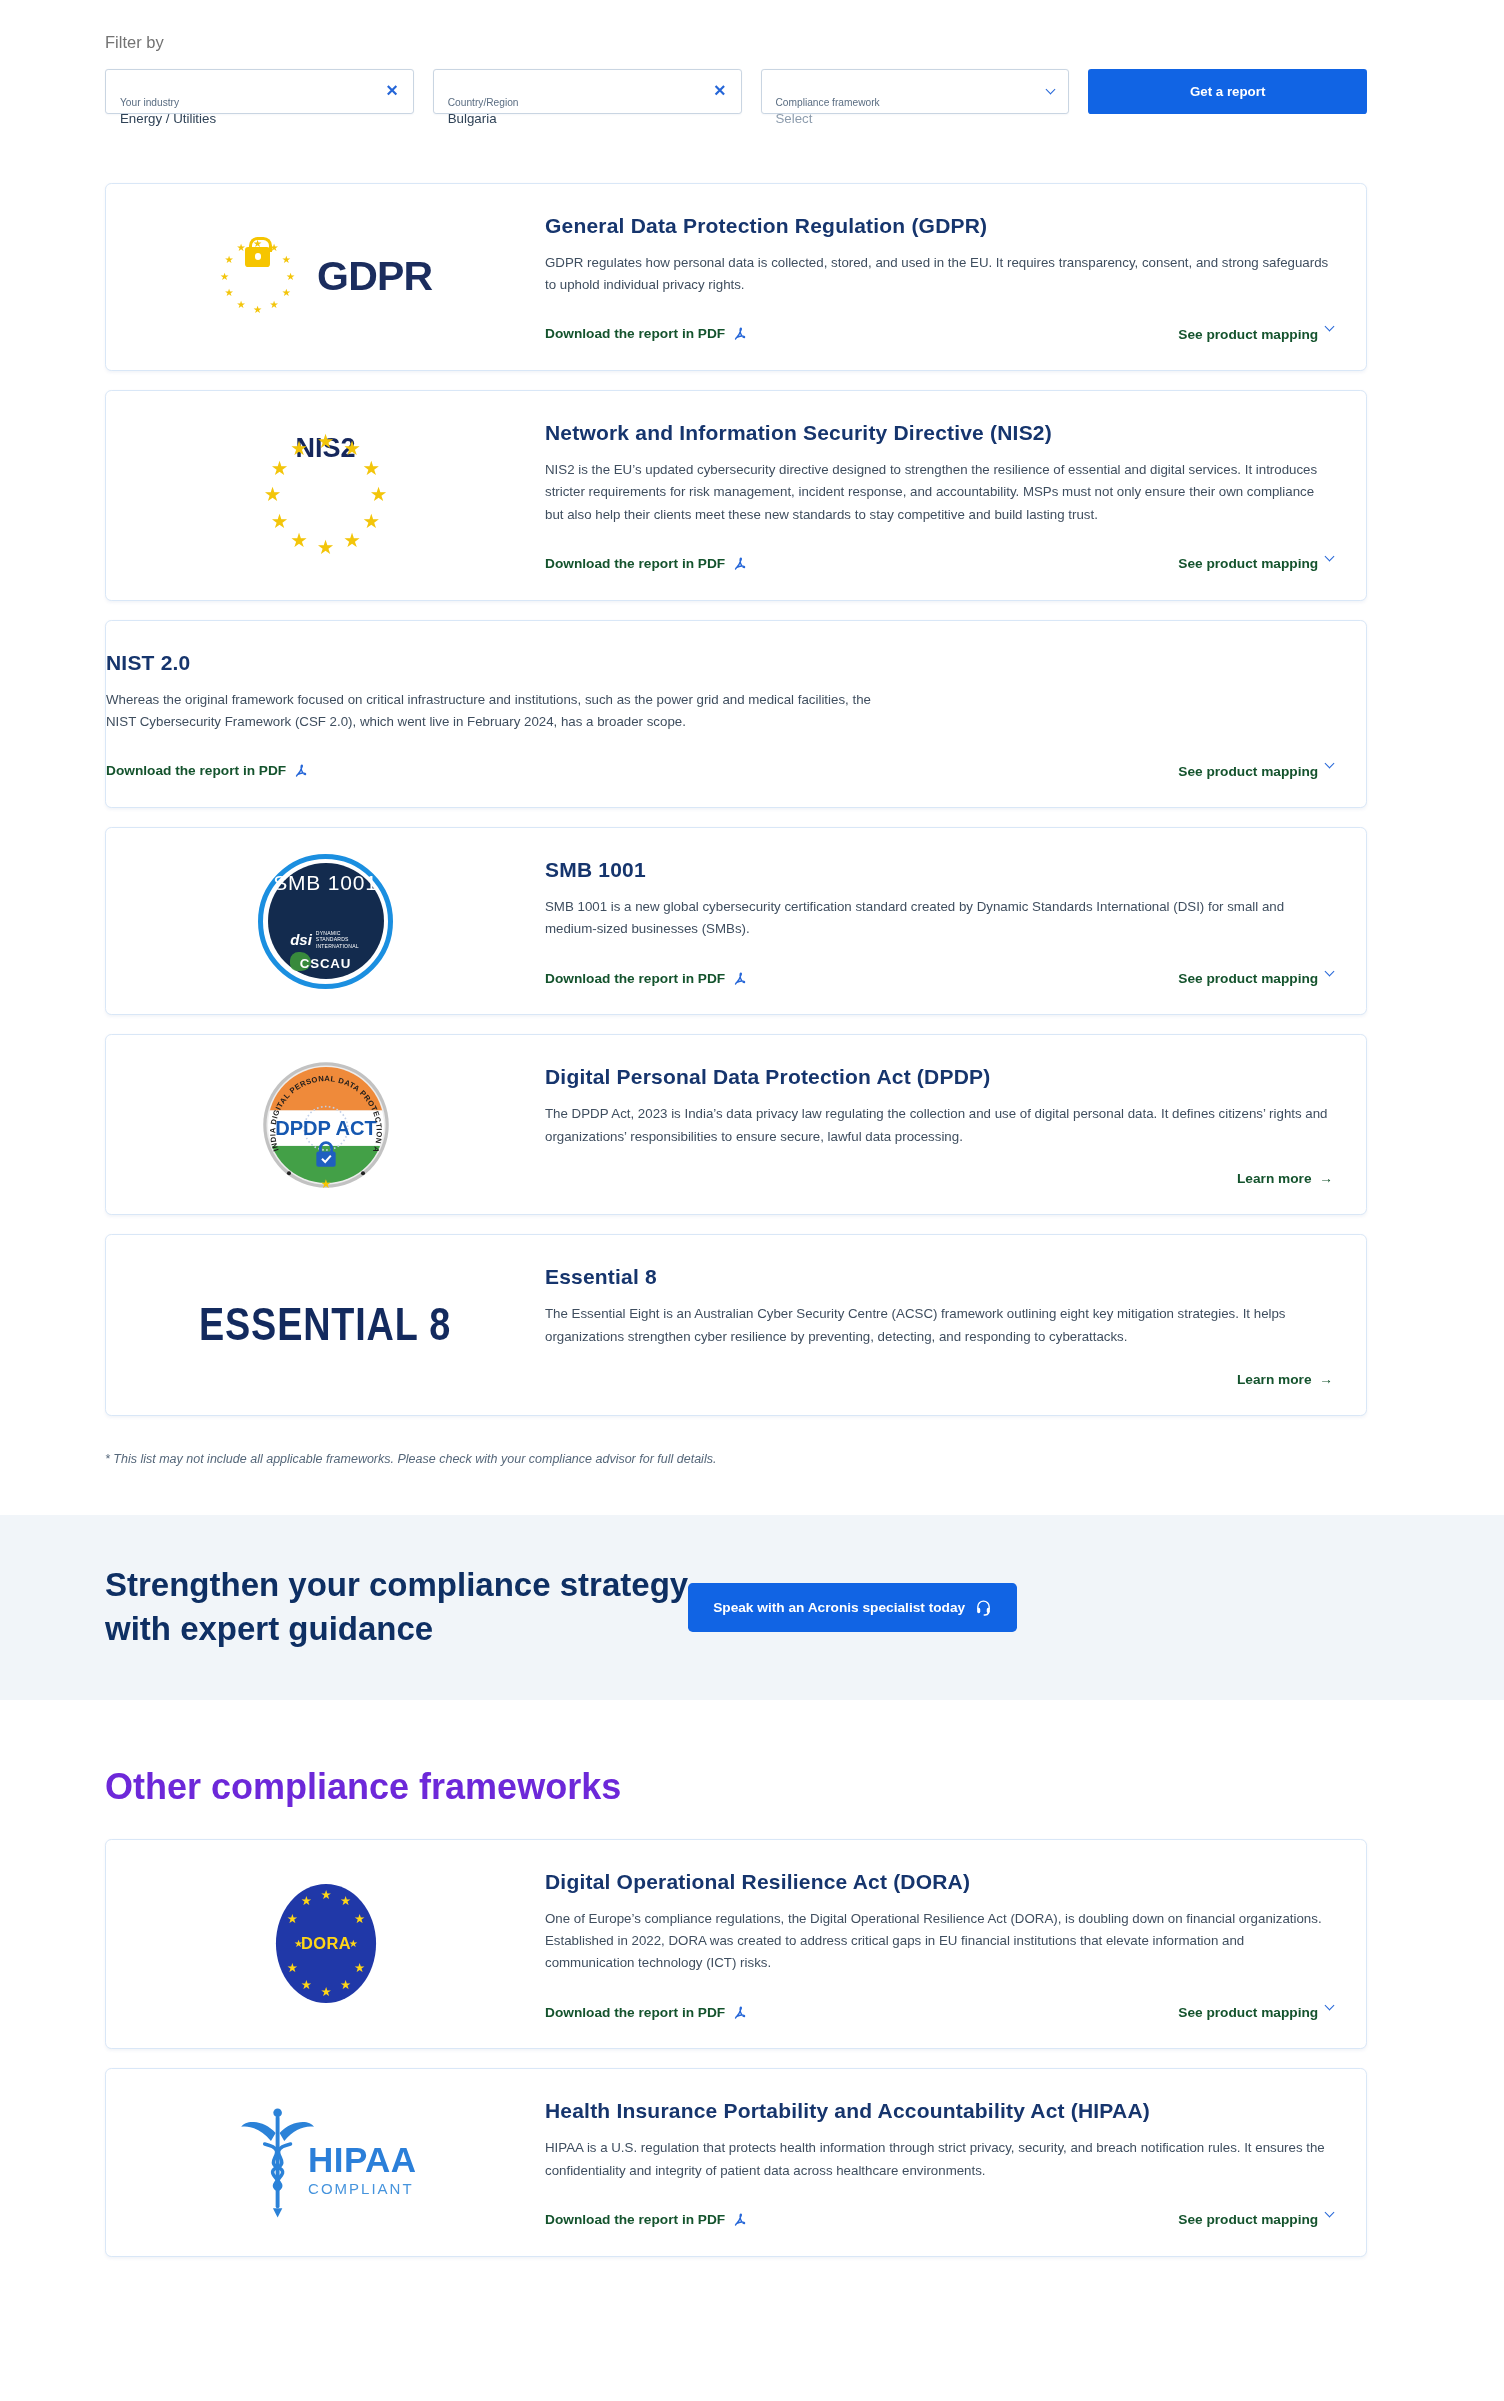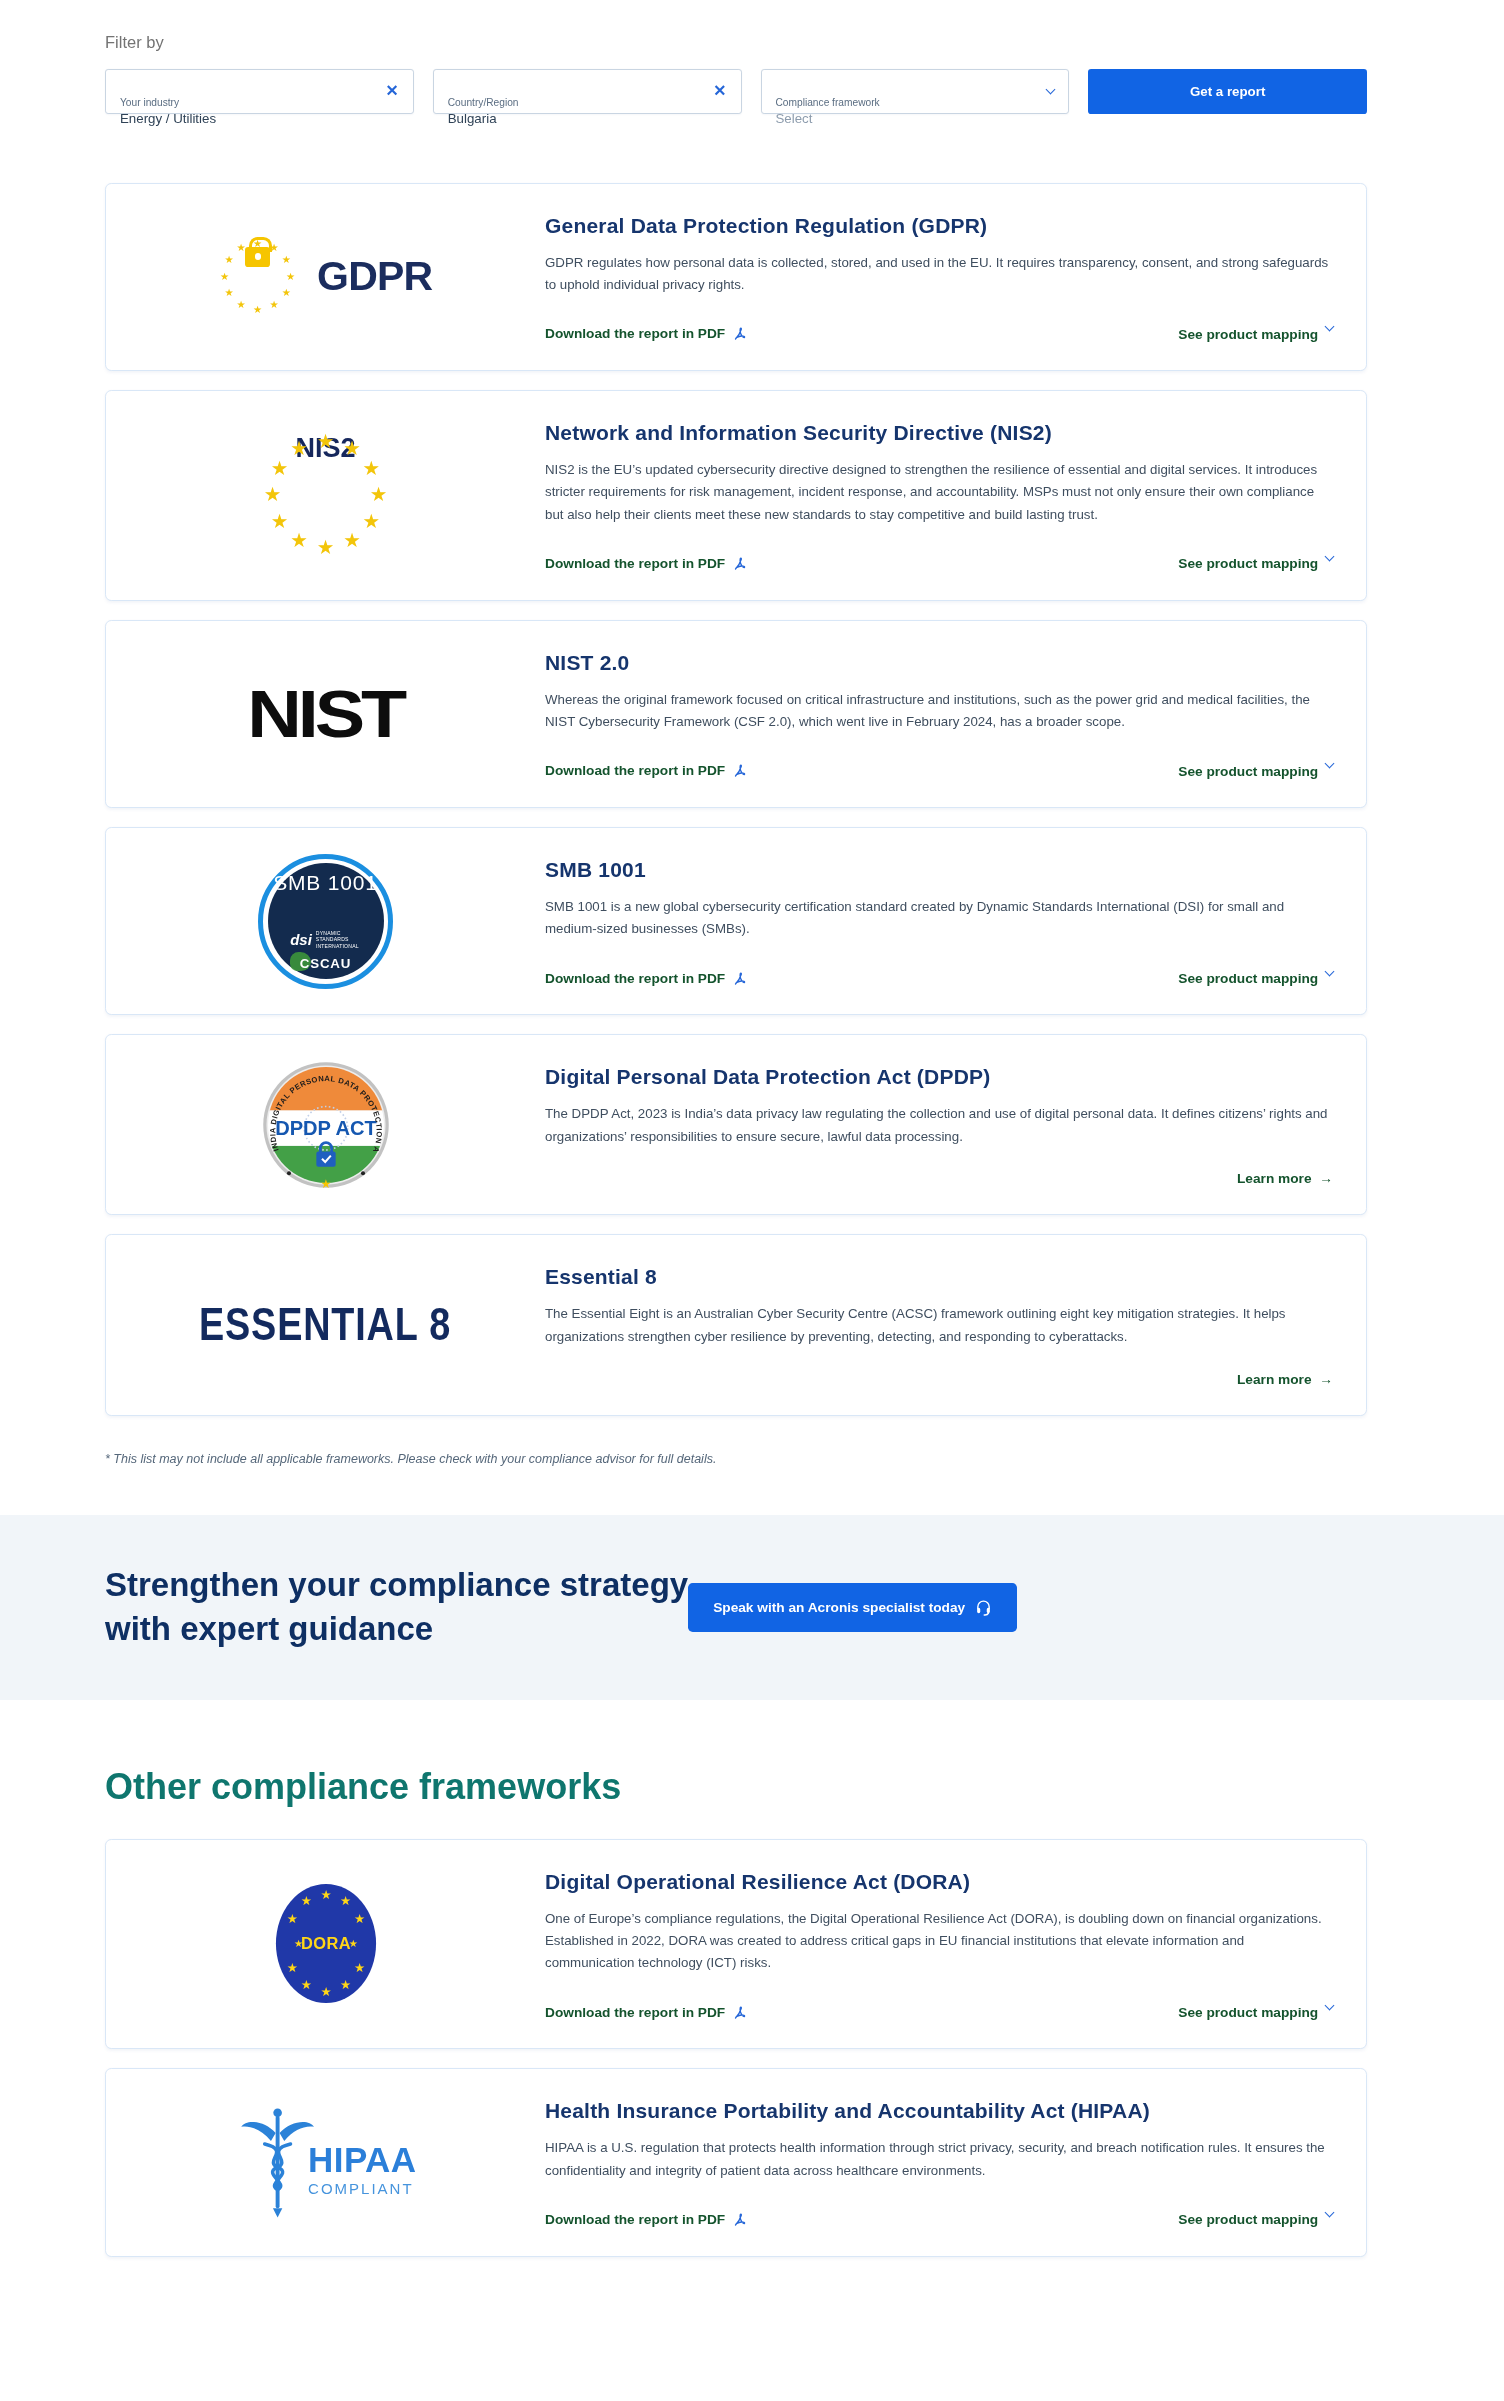--- a/index.html
+++ b/index.html
@@ -102,21 +102,21 @@
   
   .banner { margin-top:49px; background:#f1f5f9; height:185px; display:flex; align-items:center; }
   .banner-inner { display:flex; align-items:center; }
   .banner-title { font-size:33px; line-height:1.32; font-weight:700; color:#0e2f63; }
   .banner-btn {
     background:#1164e4; color:#fff; border:none; border-radius:4.7px; font-family:inherit;
     font-size:13.7px; font-weight:700; height:49px; padding:0 25px;
     display:inline-flex; align-items:center; gap:9.4px; cursor:pointer;
   }
 
-  .other-heading { font-size:36px; font-weight:700; color:#0f766e; margin:66px 0 31px; }
+  .other-heading { font-size:36px; font-weight:700; color:#6d28d9; margin:66px 0 31px; }
   .page-end { height:39px; }
 </style>
 </head>
 <body>
 
 <div class="page">
 
   <div class="container">
     <div class="filter-heading">Filter by</div>
     <div class="filter-row">
@@ -224,23 +224,20 @@
           </a>
           <a class="link">
             <span>See product mapping</span>
             <span class="chev"></span>
           </a>
         </div>
       </div>
     </section>
 
     <section class="card">
-      <div class="logo-col">
-        <span class="nist-word">NIST</span>
-      </div>
       <div class="content-col">
         <h3 class="card-title">NIST 2.0</h3>
         <p class="card-desc">Whereas the original framework focused on critical infrastructure and institutions, such as the power grid and medical facilities, the NIST Cybersecurity Framework (CSF 2.0), which went live in February 2024, has a broader scope.</p>
         <div class="card-actions">
           <a class="link">
             <span>Download the report in PDF</span>
             <svg width="15.7" height="15.7" viewBox="0 0 20 20">
                 <path d="M3.2 16.5 C6.5 13 9.5 8 10.6 4.2 C11 2.6 9.6 2.2 9.2 3.8 C8.4 7 10.2 12.5 13 14.2 C14.6 15.2 15.6 13.8 13.9 13.2 C11.5 12.4 6.5 13.6 4.2 14.8" fill="none" stroke="#2566d8" stroke-width="1.7" stroke-linecap="round" stroke-linejoin="round"></path>
               </svg>
           </a>

